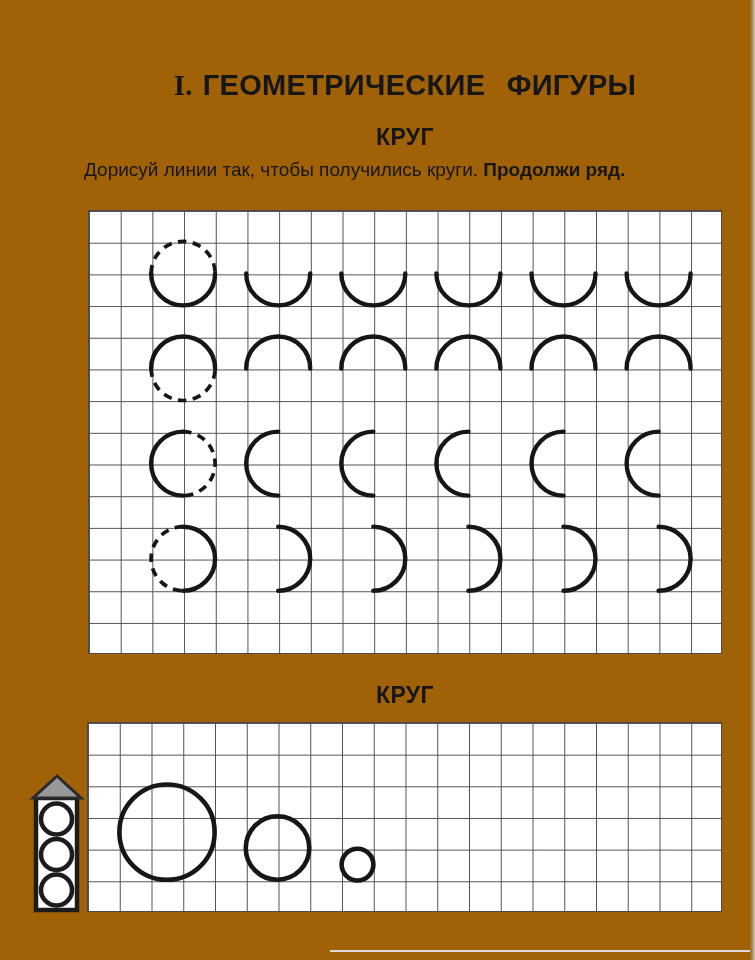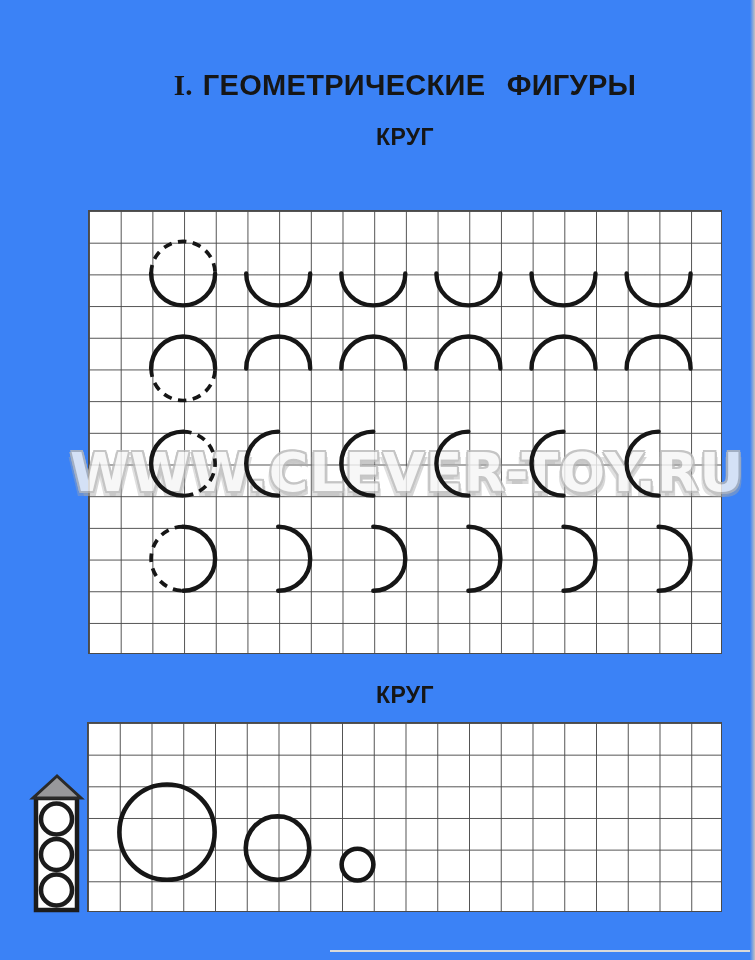--- a/index.html
+++ b/index.html
@@ -1,17 +1,17 @@
 <!DOCTYPE html>
 <html><head>
 <meta charset="utf-8">
 <style>
   html, body { margin: 0; padding: 0; background: #ffffff; }
   .page {
-    position: relative; width: 755px; height: 960px; background: #3b82f6;
+    position: relative; width: 755px; height: 960px; background: #a16207;
     font-family: "Liberation Sans", sans-serif; color: #161616; overflow: hidden;
   }
   .title {
     position: absolute; top: 69px; left: 55px; width: 700px;
     text-align: center; font-size: 29px; font-weight: bold; letter-spacing: 0.3px;
     white-space: nowrap;
   }
   .title .numeral { font-family: "Liberation Serif", serif; font-weight: bold; }
   .title .main { margin-left: 10px; word-spacing: 13px; }
   .heading {
@@ -60,24 +60,24 @@
 </style>
 </head>
 <body>
 
 <div class="page">
 
   <div class="title"><span class="numeral">I.</span><span class="main">ГЕОМЕТРИЧЕСКИЕ ФИГУРЫ</span></div>
 
   <div class="heading" id="heading1">КРУГ</div>
 
+  <p class="instruction"><span>Дорисуй линии так, чтобы получились круги. </span><b>Продолжи ряд.</b></p>
 
   <div class="grid" id="grid1"></div>
 
-  <div class="watermark">WWW.CLEVER-TOY.RU</div>
 
   <svg class="shapes" id="shapes1" viewBox="0 0 634 444">
       <path d="M 63.099999999999994 63.4 A 32 32 0 0 0 127.1 63.4" fill="none" stroke="#161616" stroke-width="4.4" stroke-linecap="round"></path>
       <path d="M 63.099999999999994 63.4 A 32 32 0 0 1 127.1 63.4" fill="none" stroke="#161616" stroke-width="3.7" stroke-dasharray="8.5 6.5"></path>
       <path d="M 158.2 63.4 A 32 32 0 0 0 222.2 63.4" fill="none" stroke="#161616" stroke-width="4.4" stroke-linecap="round"></path>
       <path d="M 253.3 63.4 A 32 32 0 0 0 317.3 63.4" fill="none" stroke="#161616" stroke-width="4.4" stroke-linecap="round"></path>
       <path d="M 348.4 63.4 A 32 32 0 0 0 412.4 63.4" fill="none" stroke="#161616" stroke-width="4.4" stroke-linecap="round"></path>
       <path d="M 443.5 63.4 A 32 32 0 0 0 507.5 63.4" fill="none" stroke="#161616" stroke-width="4.4" stroke-linecap="round"></path>
       <path d="M 538.6 63.4 A 32 32 0 0 0 602.6 63.4" fill="none" stroke="#161616" stroke-width="4.4" stroke-linecap="round"></path>
       <path d="M 63.099999999999994 158.5 A 32 32 0 0 1 127.1 158.5" fill="none" stroke="#161616" stroke-width="4.4" stroke-linecap="round"></path>

